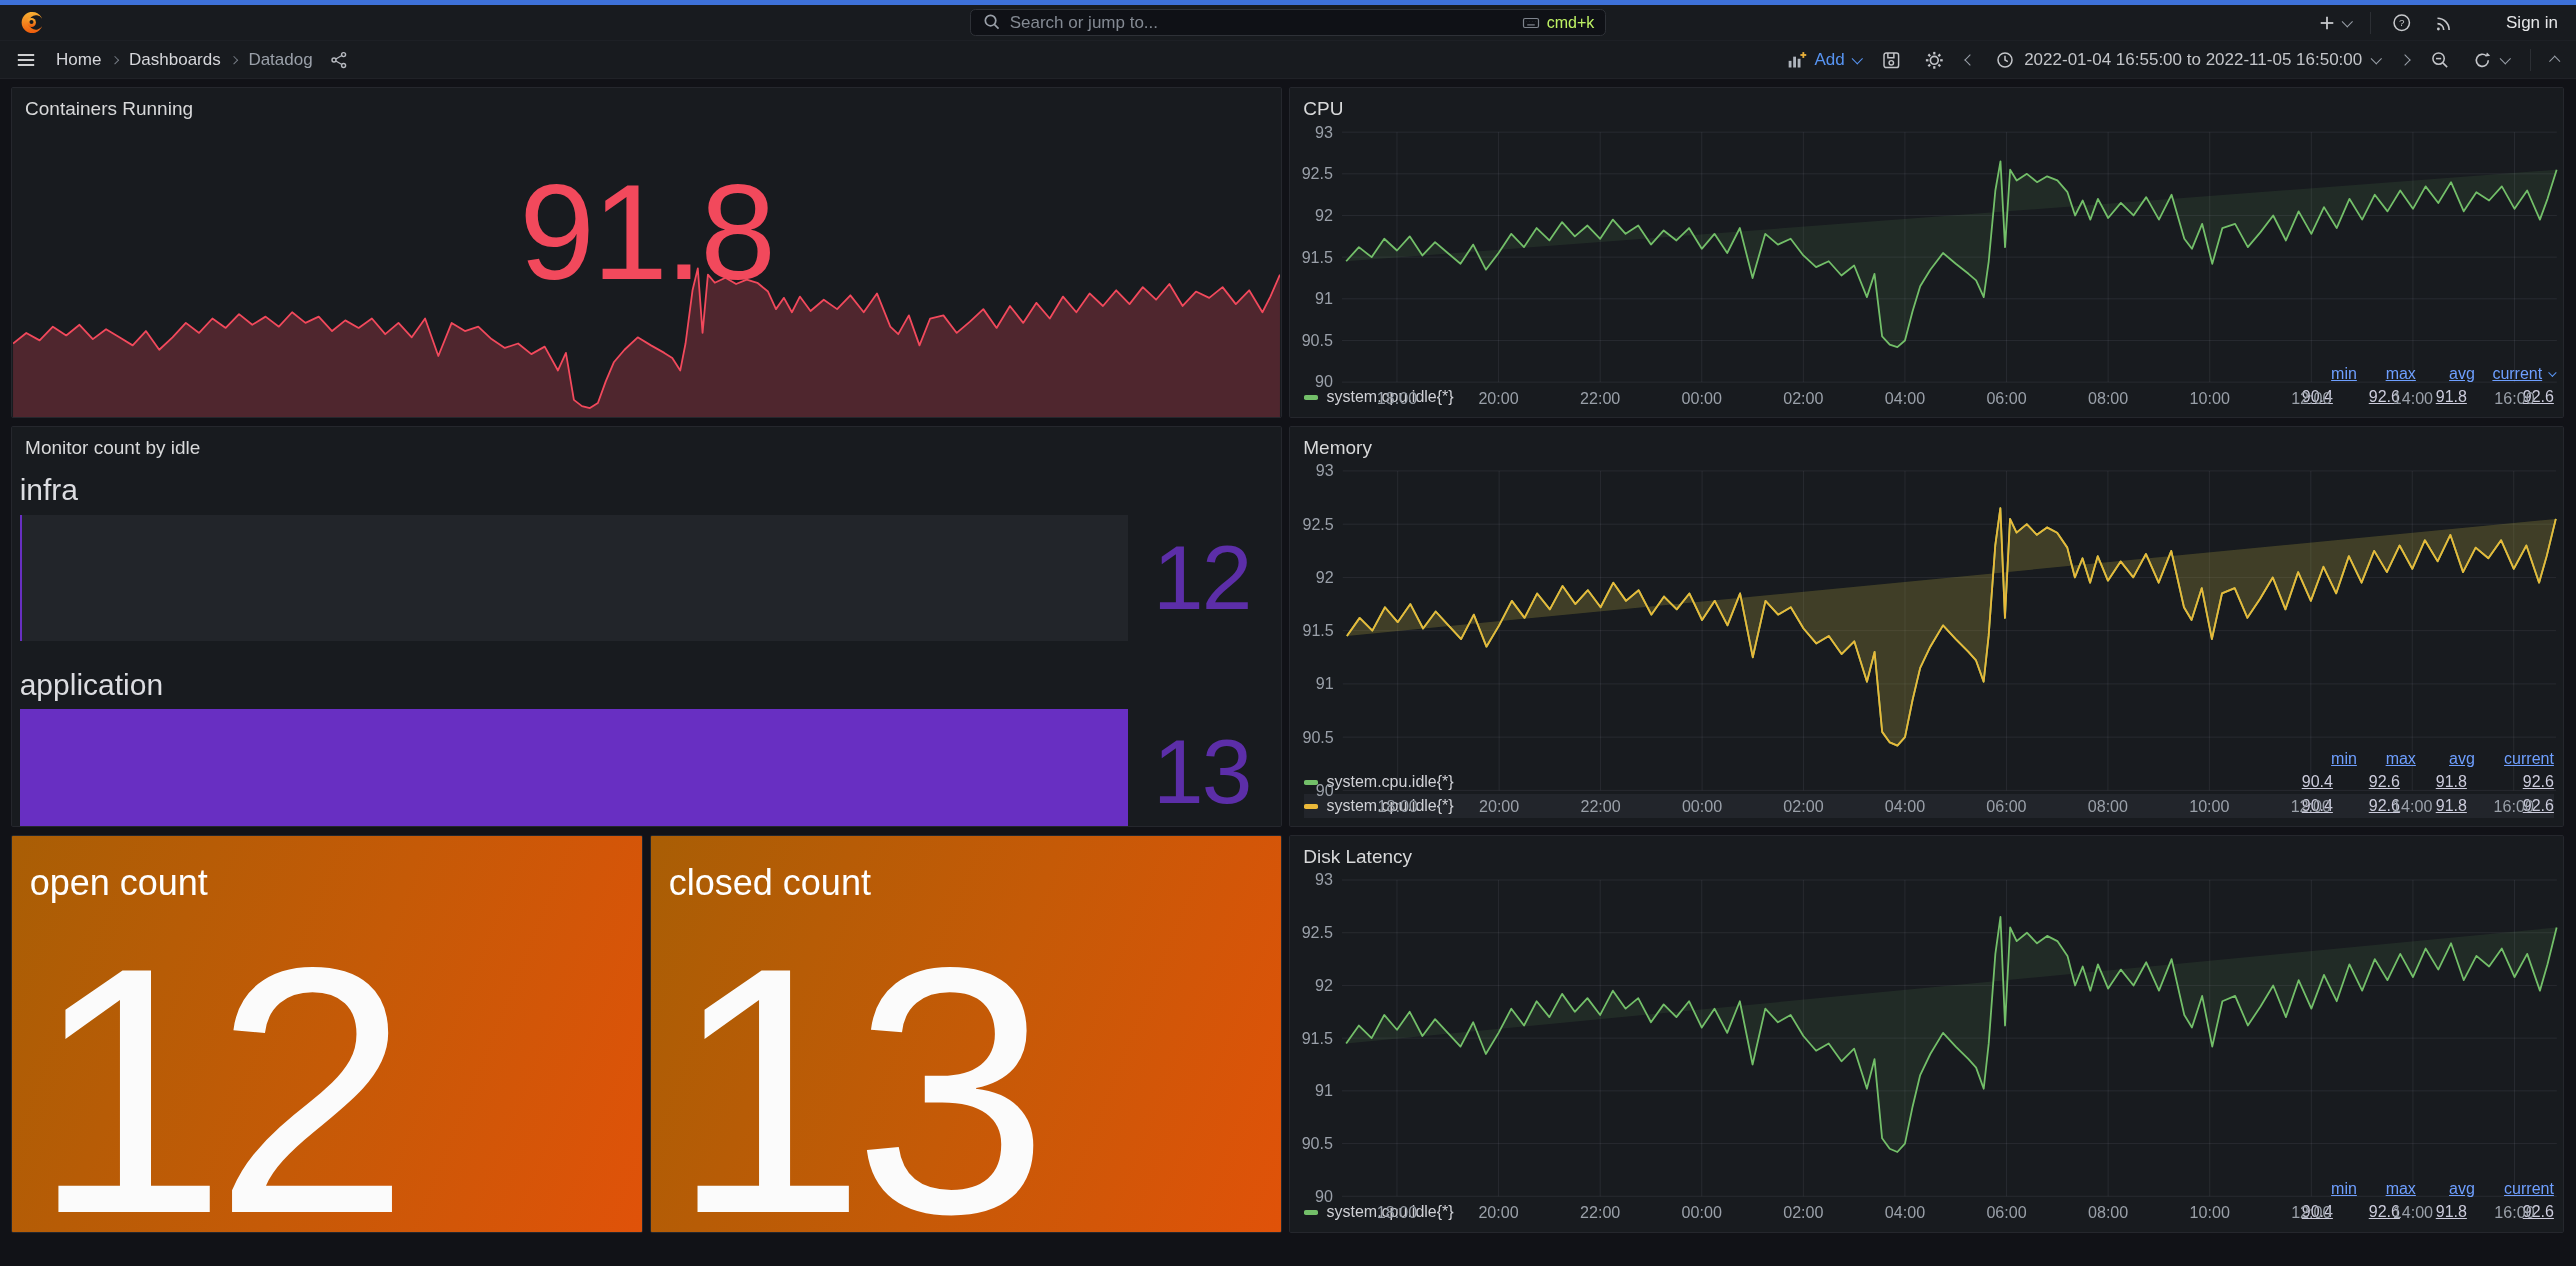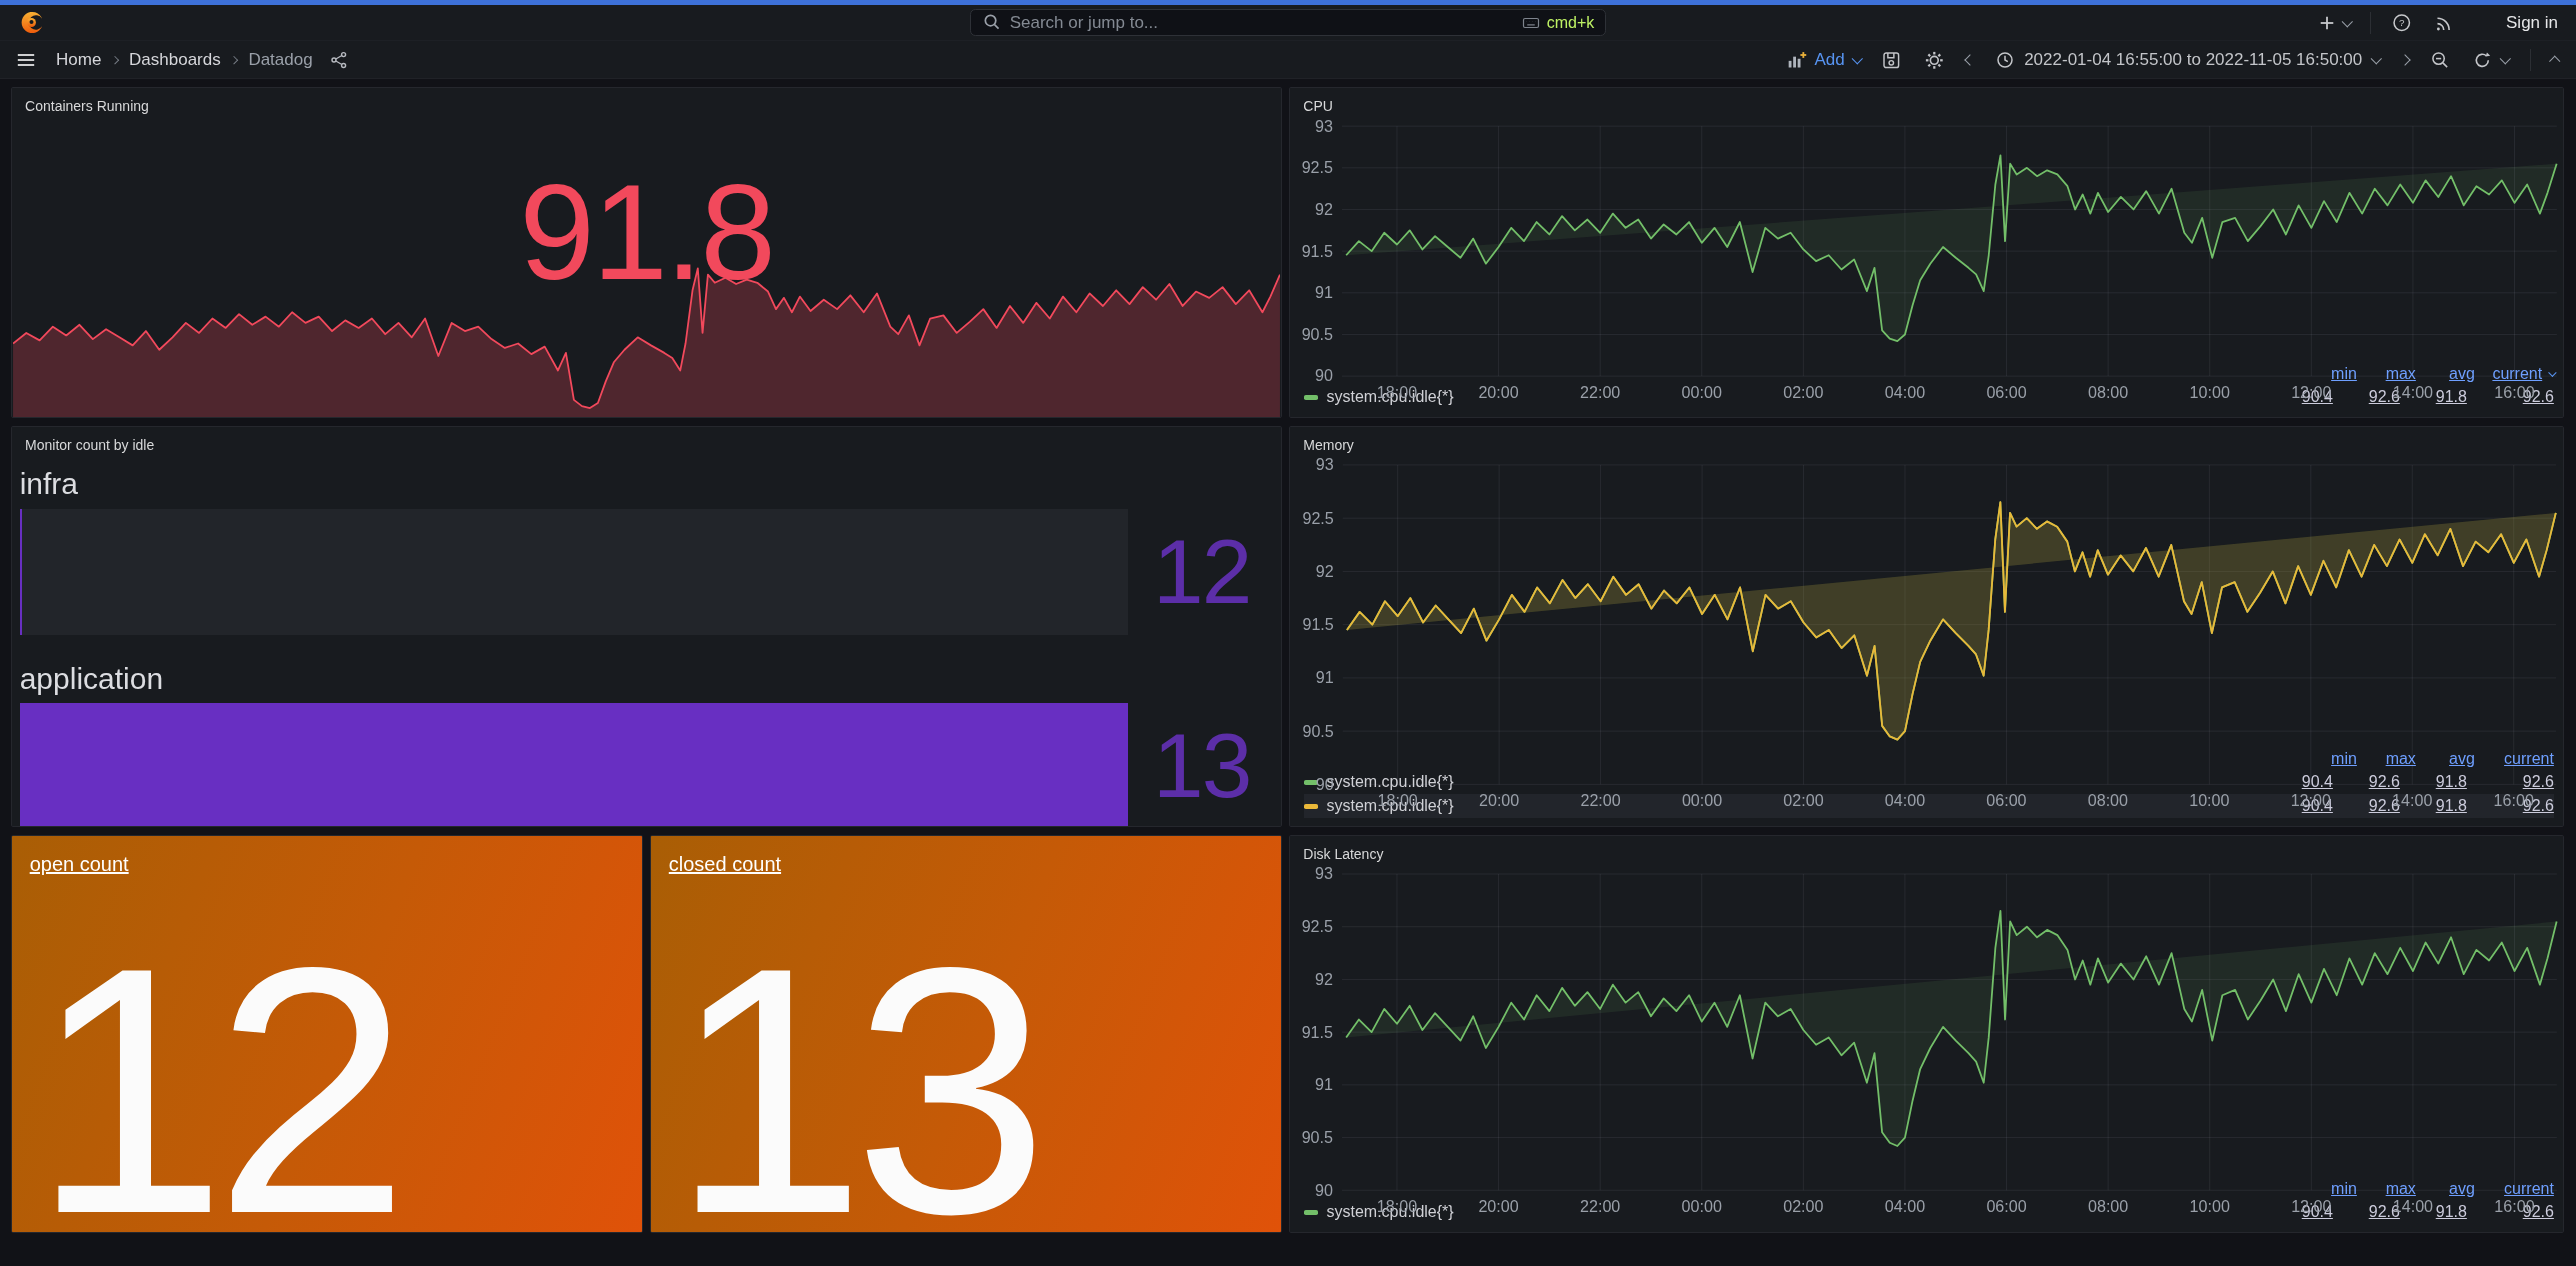--- a/index.html
+++ b/index.html
@@ -58,21 +58,21 @@
   .chev.sep   { width: 6.3px; height: 6.3px; border-color: #787e87; }
 
   
   .dash {
     padding: 7.2px 10.7px; display: grid;
     grid-template-columns: 1271px 1275px;
     grid-template-rows: 331px 401px 398px;
     gap: 8px 7.2px;
   }
   .panel { background: #181b1f; border: 0.9px solid #25272d; border-radius: 1.8px; position: relative; overflow: hidden; }
-  .p-title { padding: 10px 13.4px 3.6px 13.4px; font-size: 14px; font-weight: 500; color: #d8d9da; white-space: nowrap; }
+  .p-title { padding: 10px 13.4px 3.6px 13.4px; font-size: 19px; font-weight: 500; color: #d8d9da; white-space: nowrap; }
 
   
   .bignum-red {
     position: absolute; top: 66px; left: 0; right: 0; text-align: center;
     font-size: 136px; font-weight: 500; letter-spacing: -2.7px; color: #F2495C;
   }
   .spark { position: absolute; left: 0.9px; right: 0.9px; bottom: 0; height: 154px; }
 
   
   .ts { display: flex; flex-direction: column; }
@@ -94,21 +94,21 @@
   .gauge-body { padding: 5.4px 10.7px 0 8px; }
   .gauge-item { display: grid; grid-template-columns: 1fr 142px; grid-template-rows: 47px 126px; margin-bottom: 21.5px; }
   .gauge-label { grid-column: 1; align-self: end; padding-bottom: 7.2px; font-size: 30px; color: #dcdde1; }
   .gauge-track { grid-column: 1; grid-row: 2; background: #22252a; position: relative; }
   .gauge-fill { position: absolute; left: 0; top: 0; bottom: 0; min-width: 2.7px; }
   .gauge-value { grid-column: 2; grid-row: 2; display: flex; align-items: center; padding-left: 25px;
     font-size: 91px; font-weight: 400; letter-spacing: -1.8px; }
 
   
   .stat-orange { background: linear-gradient(112deg, #a95e05 0%, #c55a07 52%, #e05209 100%); }
-  .stat-orange .p-title { color: #ffffff; font-weight: 400; font-size: 20px; padding: 17px 18px; text-decoration: underline; }
+  .stat-orange .p-title { color: #ffffff; font-weight: 400; font-size: 36px; padding: 26px 18px; }
   .stat-orange .bignum-white {
     position: absolute; left: 20px; bottom: -3.6px;
     font-size: 351px; line-height: 0.82; font-weight: 500; letter-spacing: -12.5px; color: #fbfbfb;
   }
 </style>
 </head>
 <body>
 
 <div class="topstrip"></div>
 

